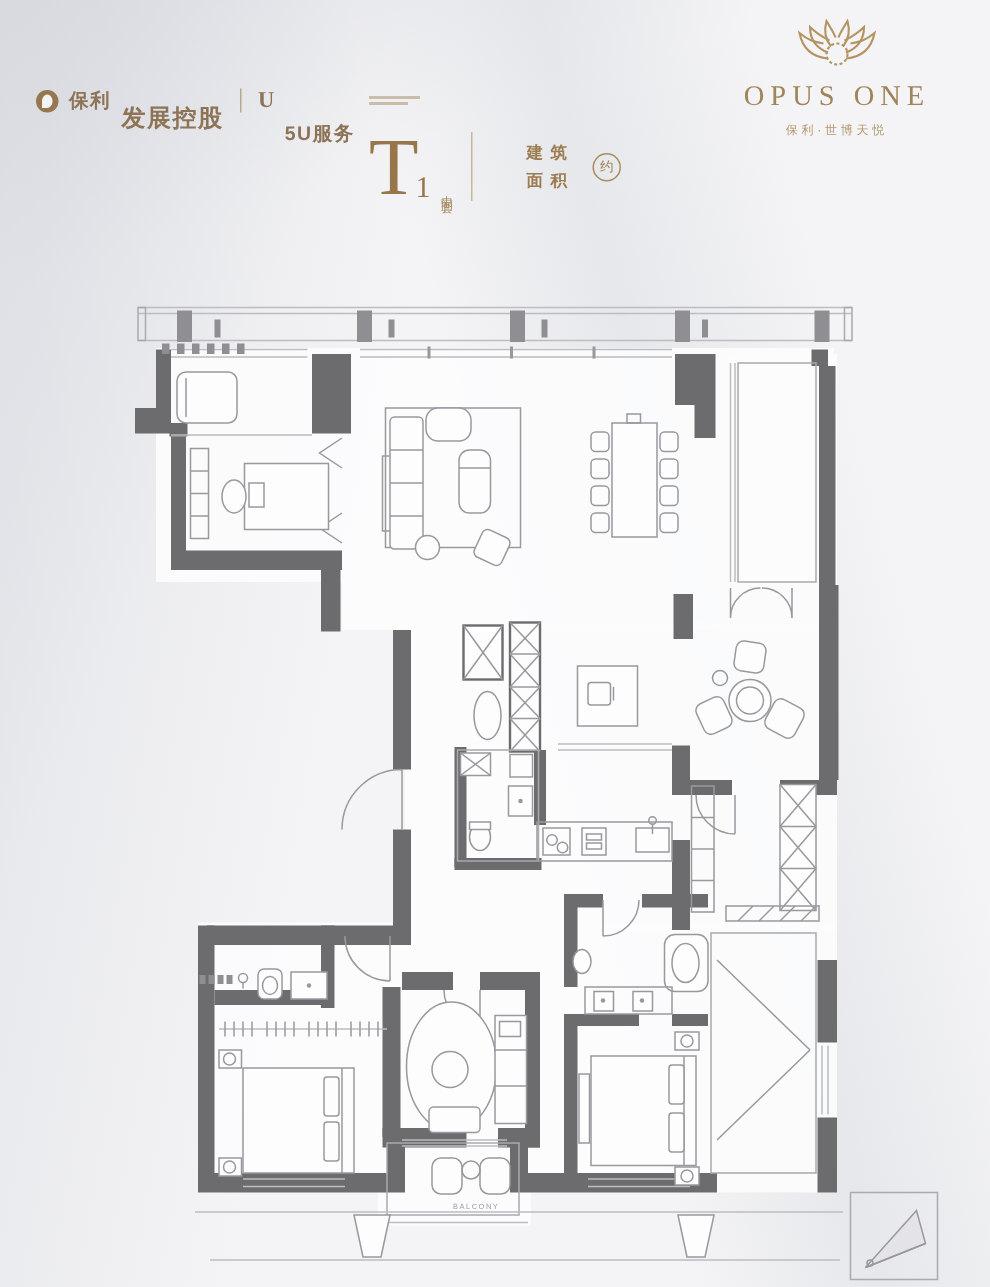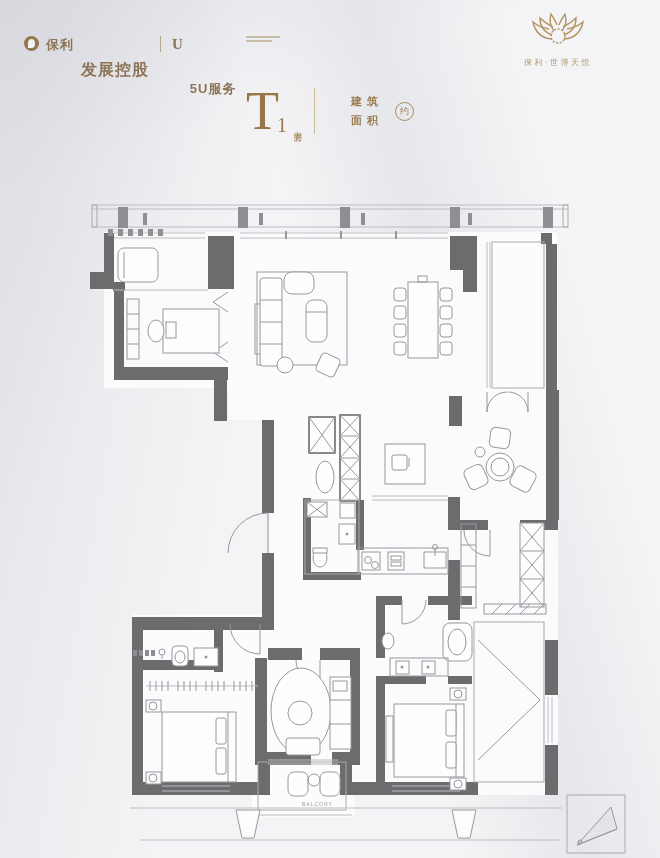--- a/index.html
+++ b/index.html
@@ -7,21 +7,21 @@
     position:relative;width:660px;height:858px;overflow:hidden;
     background:
       linear-gradient(115deg, rgba(205,207,214,.38) 0%, rgba(255,255,255,0) 26%),
       linear-gradient(100deg, rgba(198,200,209,.30) 8%, rgba(255,255,255,0) 38%),
       linear-gradient(75deg, rgba(255,255,255,0) 52%, rgba(214,216,222,.45) 66%, rgba(255,255,255,0) 82%),
       linear-gradient(160deg, rgba(222,223,228,.5) 0%, rgba(255,255,255,0) 18%),
       #f4f4f6;
     font-family:"Liberation Sans", sans-serif;
   }
   
-  .logos-left{position:absolute;left:24px;top:36px;display:flex;gap:7px;
+  .logos-left{position:absolute;left:24px;top:36px;display:flex;align-items:center;gap:7px;
     color:#8d7456;}
   .poly-mark{width:15px;height:15px;border-radius:50%;background:#96774f;position:relative;}
   .poly-mark::after{content:"";position:absolute;left:4px;top:3px;width:7px;height:9px;
     border-radius:50% 50% 50% 0;background:#f4f4f6;}
   .poly-name{font-family:"Liberation Serif",serif;font-weight:bold;font-size:13px;letter-spacing:1px;}
   .poly-suffix{font-size:16px;font-weight:bold;letter-spacing:1px;margin-top:24px;}
   .logo-div{width:1px;height:16px;background:#b7a78f;margin:0 4px;}
   .u-mark{font-family:"Liberation Serif",serif;font-weight:bold;font-size:15px;color:#8d7456;}
   .svc{font-size:13px;font-weight:bold;letter-spacing:1px;margin-top:44px;}
   .micro{display:flex;flex-direction:column;gap:2px;margin-left:3px;}
@@ -88,20 +88,21 @@
       <g fill="none" stroke="#b49460" stroke-width="1.4">
         <circle cx="31" cy="24" r="7" stroke-dasharray="2 1.6"></circle>
         <path d="M25,27 C14,26 8,20 6,10 C12,15 16,16 22,17"></path>
         <path d="M25,23 C17,20 13,14 13,6 C18,11 22,13 26,15"></path>
         <path d="M27,19 C23,14 22,9 24,2 C27,7 29,10 30,13"></path>
         <path d="M37,27 C48,26 54,20 56,10 C50,15 46,16 40,17"></path>
         <path d="M37,23 C45,20 49,14 49,6 C44,11 40,13 36,15"></path>
         <path d="M35,19 C39,14 40,9 38,2 C35,7 33,10 32,13"></path>
       </g>
     </svg>
+    <div class="brand-name">OPUS ONE</div>
     <div class="brand-sub">保利·世博天悦</div>
   </div>
 
   <div class="title-row">
     <span class="t-unit">
       <span class="t-letter">T</span>
       <span class="t-num">1</span>
       <span class="t-tag">中间套</span>
     </span>
     <span class="t-div"></span>

